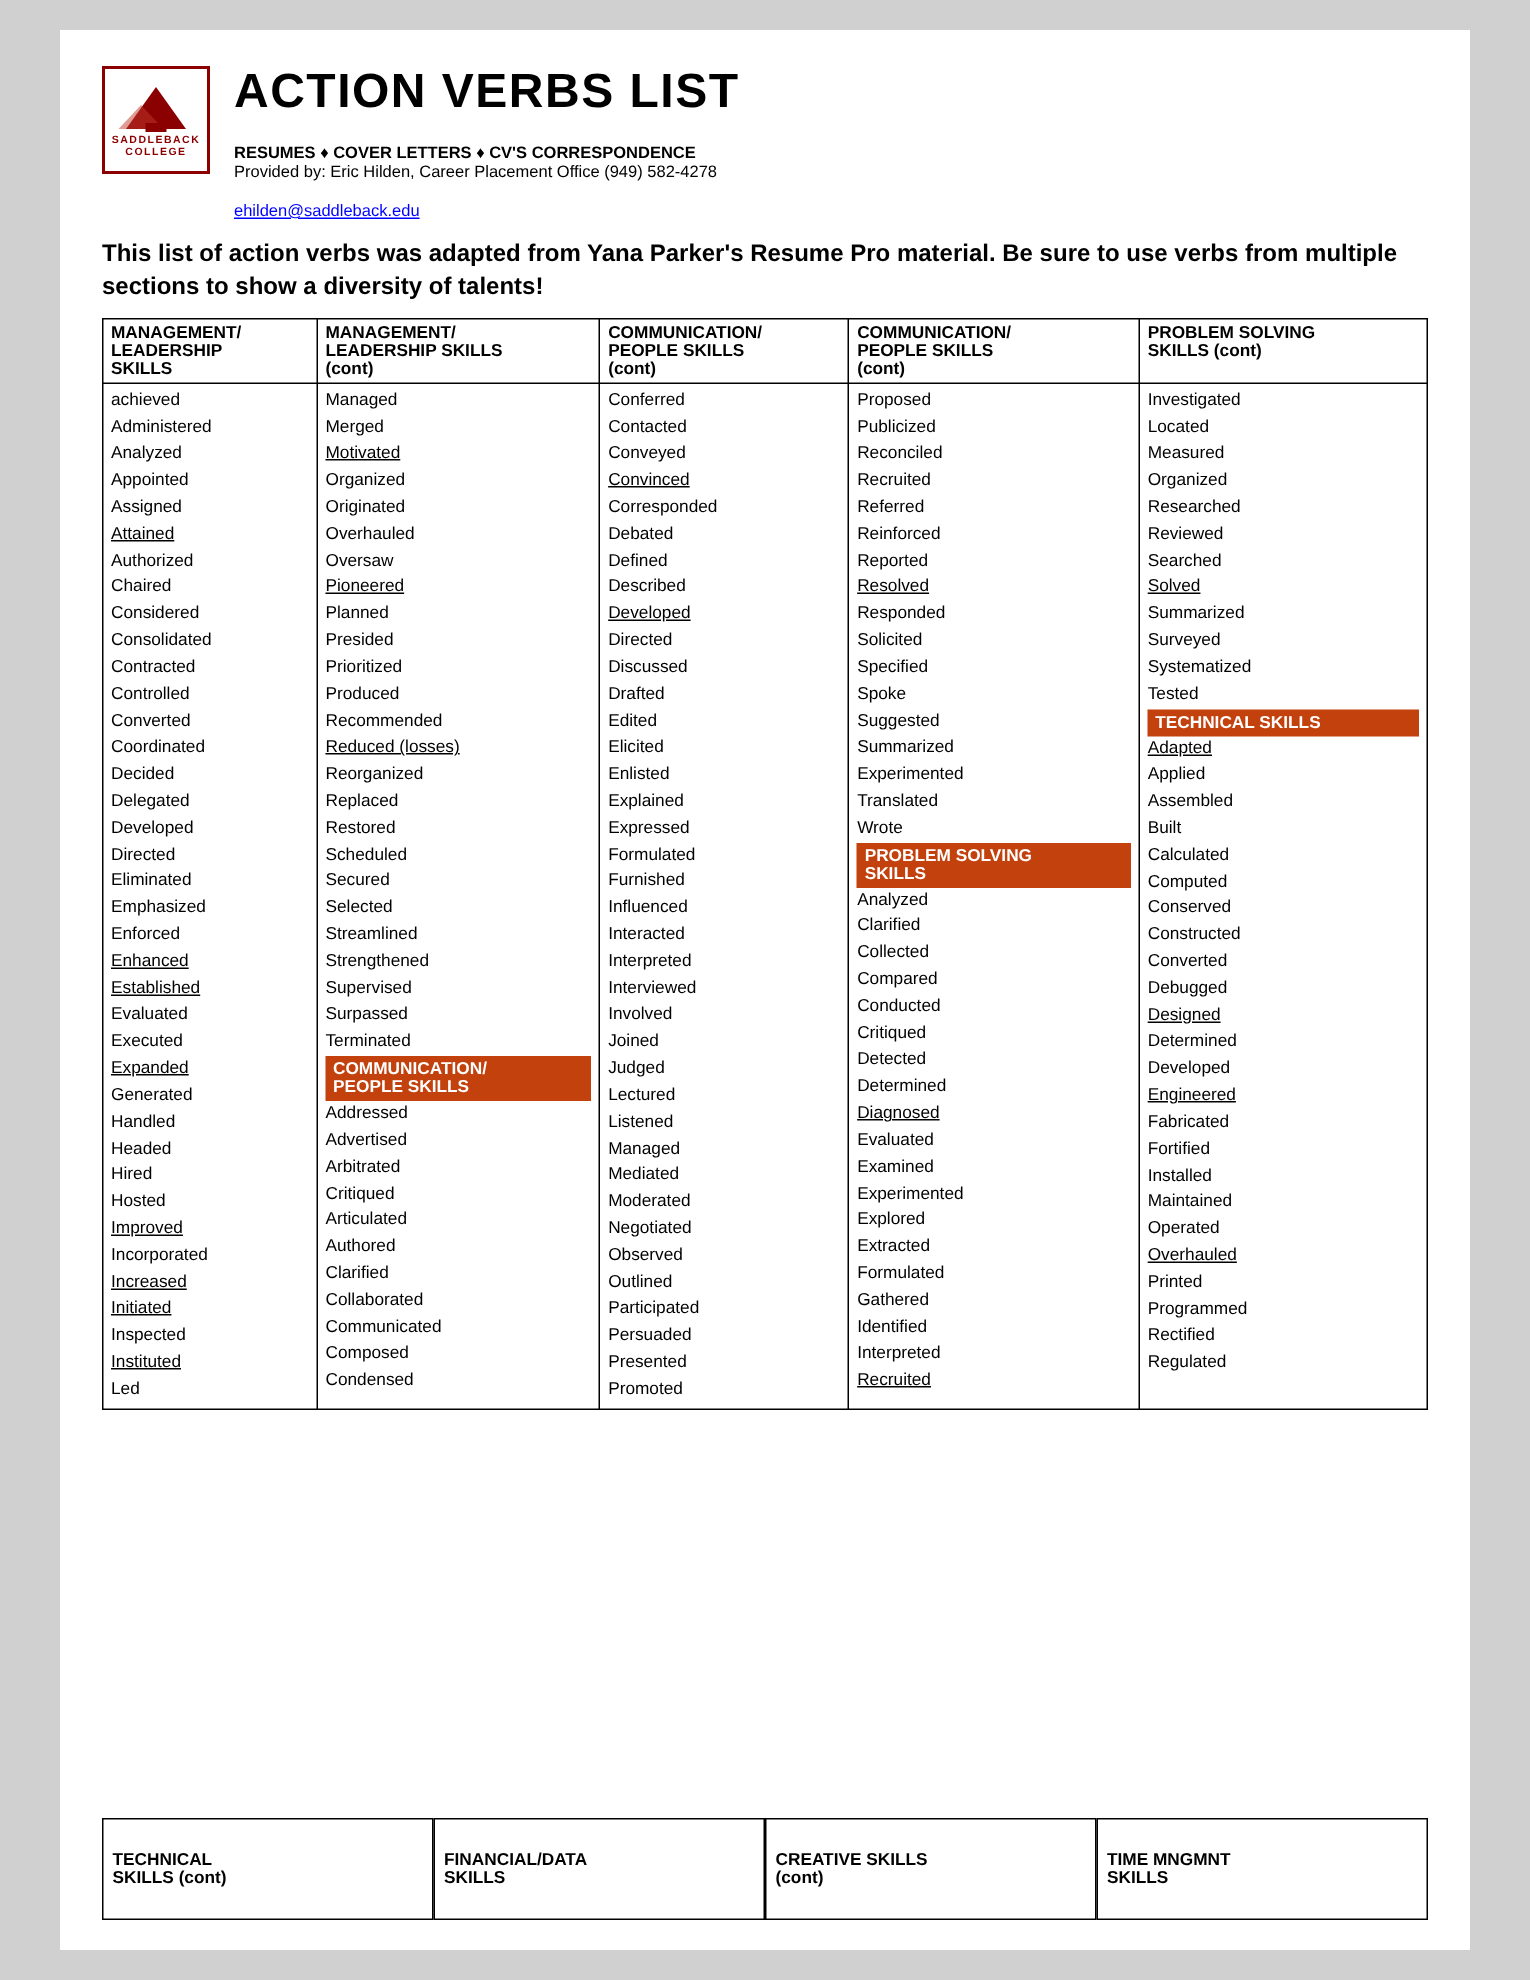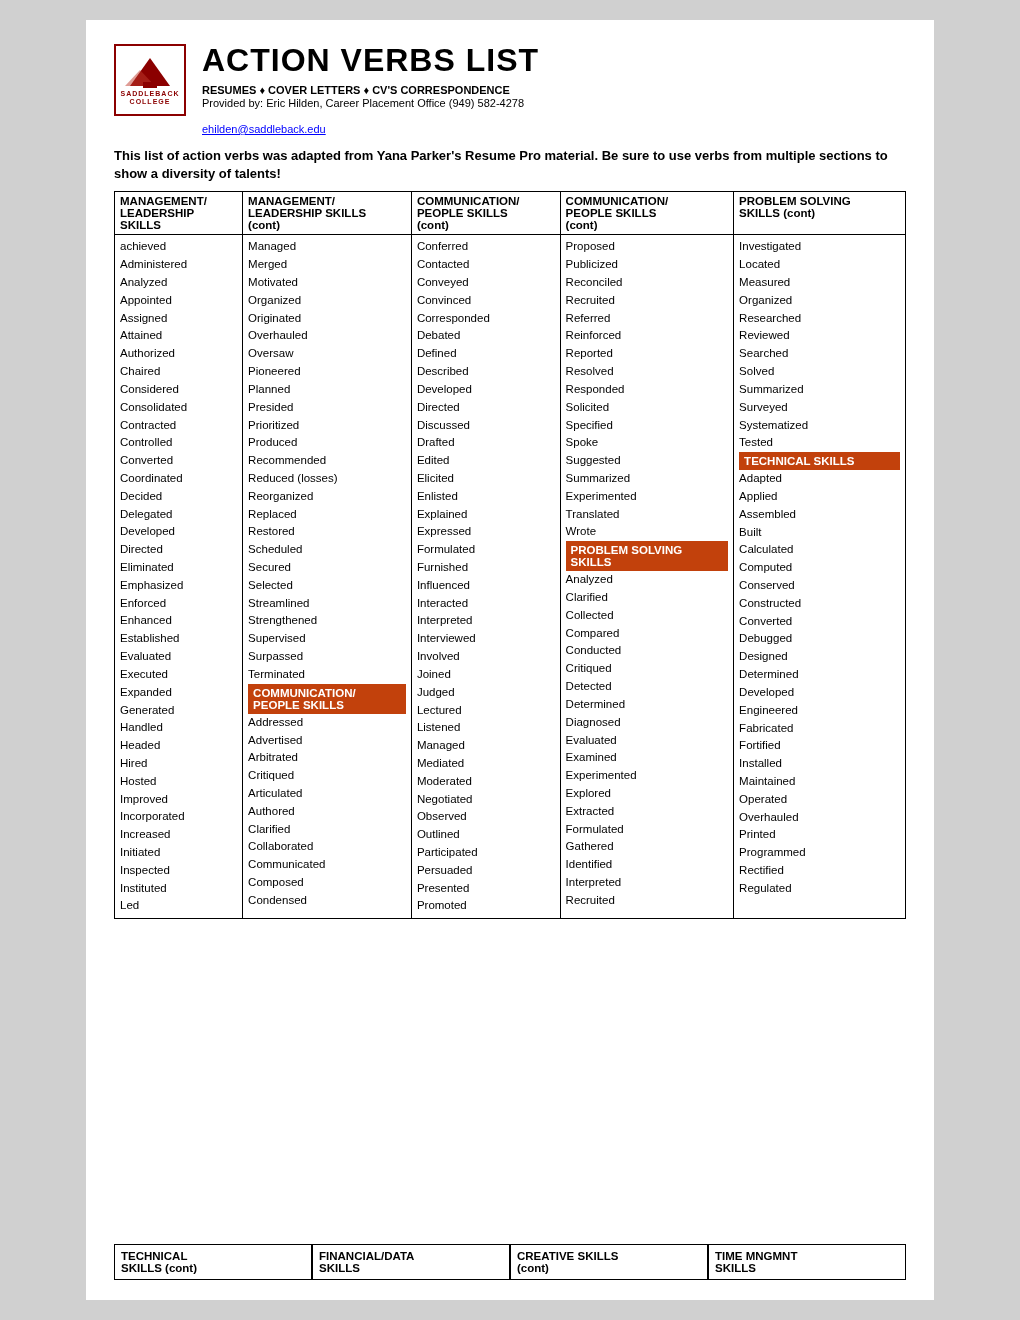--- a/index.html
+++ b/index.html
@@ -5,21 +5,21 @@
     * { margin: 0; padding: 0; box-sizing: border-box; }
     body {
       background: #d0d0d0;
       font-family: Arial, sans-serif;
       display: flex;
       justify-content: center;
       padding: 20px;
     }
     .page {
       background: #fff;
-      width: 848px;
+      width: 940px;
       min-height: 1280px;
       padding: 24px 28px 20px 28px;
       position: relative;
     }
     .header {
       display: flex;
       align-items: flex-start;
       margin-bottom: 12px;
     }
     .logo-box {
@@ -49,35 +49,35 @@
       font-size: 32px;
       font-weight: 900;
       color: #000;
       letter-spacing: 1px;
       line-height: 1;
     }
     .header-text .subtitle {
       font-size: 11px;
       font-weight: bold;
       color: #000;
-      margin-top: 8px;
+      margin-top: 20px;
     }
     .header-text .provided {
       font-size: 11px;
       color: #000;
       margin-top: 1px;
     }
     .header-text .email {
       font-size: 11px;
       color: #00f;
       text-decoration: underline;
       margin-top: 14px;
     }
     .intro {
-      font-size: 13px;
+      font-size: 16px;
       font-weight: bold;
       margin-bottom: 8px;
       line-height: 1.4;
     }
     .main-table {
       width: 100%;
       border-collapse: collapse;
       font-size: 11.5px;
     }
     .main-table td, .main-table th {
@@ -87,21 +87,21 @@
     }
     .col-header {
       background: #fff;
       font-weight: bold;
       font-size: 11.5px;
       text-align: left;
       padding: 4px 5px;
       margin-top: 48px;
     }
     .word { display: block; line-height: 1.55; }
-    .underlined { }
+    .underlined { text-decoration: underline; }
     .section-header {
       font-weight: bold;
       background: #c2410c;
       color: #fff;
       padding: 3px 5px;
       font-size: 11.5px;
     }
     .bottom-wrapper {
       position: absolute;
       bottom: 20px;
@@ -109,21 +109,21 @@
       right: 28px;
     }
     .bottom-row {
       display: flex;
       width: 100%;
     }
     .bottom-cell {
       border: 1.5px solid #000;
       font-weight: bold;
       font-size: 11.5px;
-      padding: 5px 6px;
+      padding: 21px 6px;
       flex: 1;
     }
   </style>
 </head>
 <body>
 
 <div class="page">
 
   <div class="header">
     <div class="logo-box">

